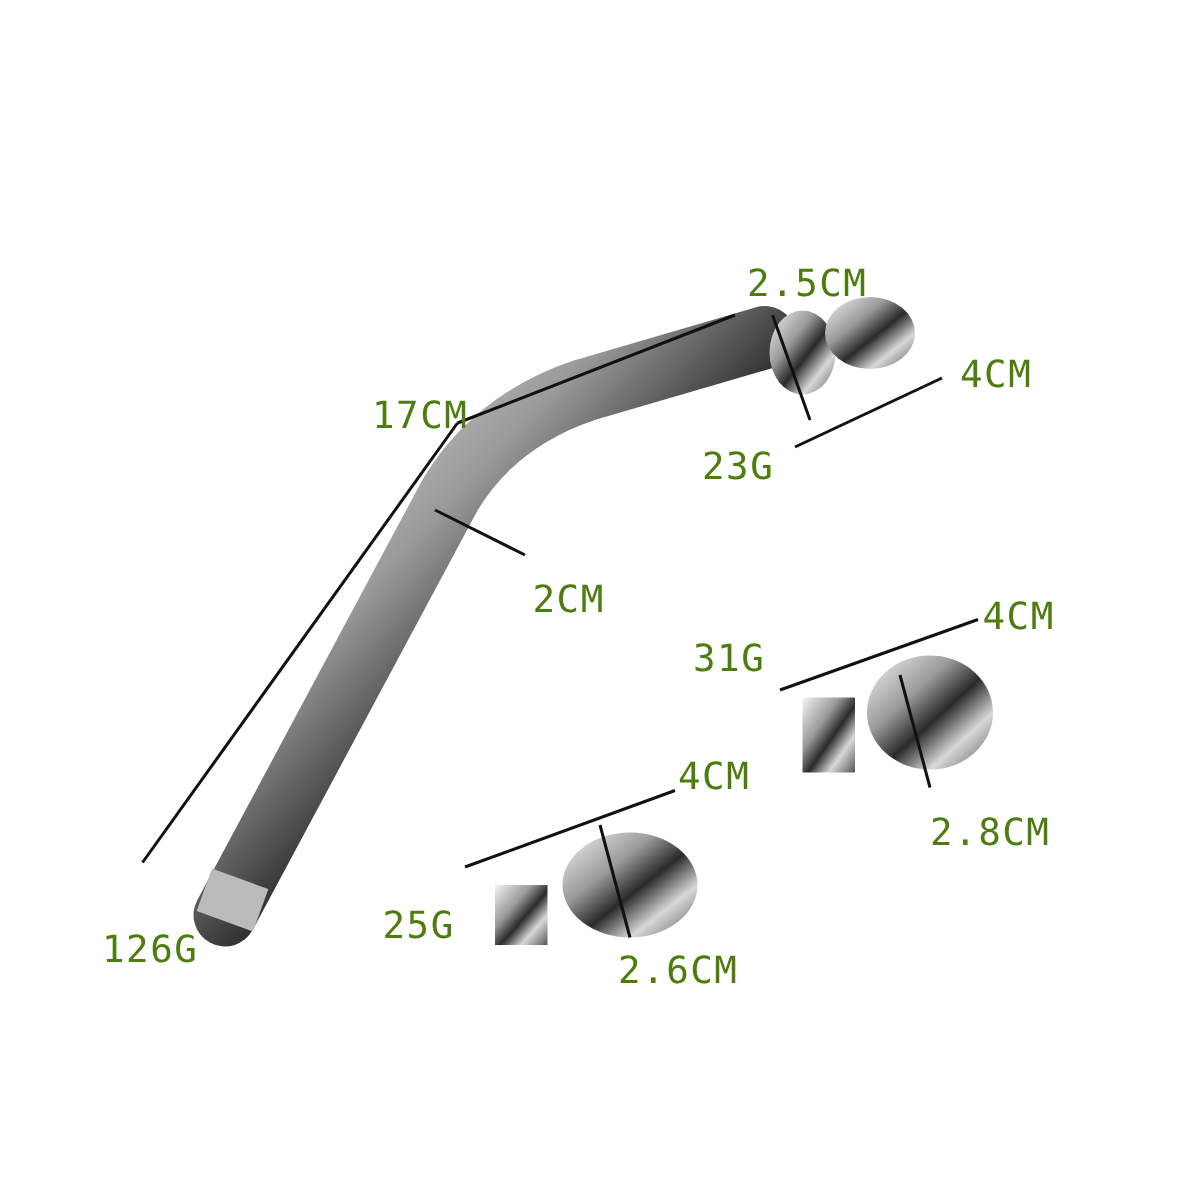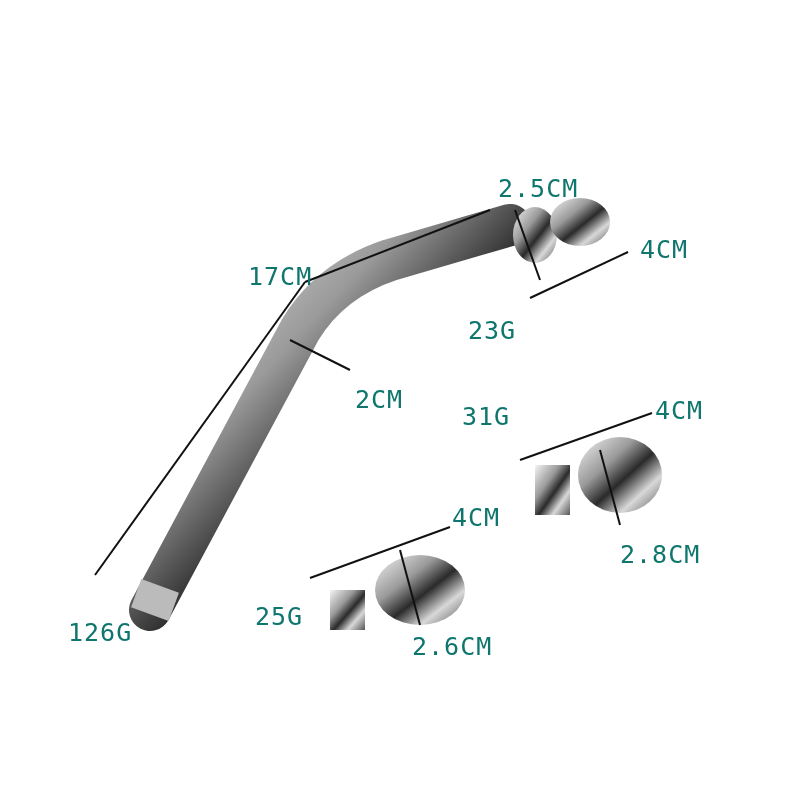--- a/index.html
+++ b/index.html
@@ -1,17 +1,17 @@
 <!DOCTYPE html>
 <html><head>
 <meta charset="utf-8">
 <style>
   html,body{margin:0;padding:0;background:#fff;}
   #stage{position:relative;width:800px;height:800px;background:#fff;overflow:hidden;font-family:"DejaVu Sans Mono","Liberation Mono",monospace;}
-  .lbl{position:absolute;font-size:25px;color:#0f766e;letter-spacing:1px;}
+  .lbl{position:absolute;font-size:25px;color:#4d7c0f;letter-spacing:1px;}
   svg{position:absolute;left:0;top:0;}
 </style>
 </head>
 <body>
 
 <div id="stage">
   <svg width="800" height="800">
     <defs>
       <linearGradient id="chrome" x1="0" y1="0" x2="1" y2="1">
         <stop offset="0" stop-color="#f5f5f5"></stop>
@@ -44,22 +44,22 @@
       <line x1="400" y1="550" x2="420" y2="625"></line>
     </g>
   </svg>
 
   <span class="lbl" style="left:248px;top:262px">17CM</span>
   <span class="lbl" style="left:355px;top:385px">2CM</span>
   <span class="lbl" style="left:68px;top:618px">126G</span>
 
   <span class="lbl" style="left:498px;top:174px">2.5CM</span>
   <span class="lbl" style="left:640px;top:235px">4CM</span>
-  <span class="lbl" style="left:468px;top:316px">23G</span>
+  <span class="lbl" style="left:468px;top:296px">23G</span>
 
   <span class="lbl" style="left:655px;top:396px">4CM</span>
-  <span class="lbl" style="left:462px;top:402px">31G</span>
+  <span class="lbl" style="left:462px;top:424px">31G</span>
   <span class="lbl" style="left:620px;top:540px">2.8CM</span>
 
   <span class="lbl" style="left:452px;top:503px">4CM</span>
   <span class="lbl" style="left:255px;top:602px">25G</span>
   <span class="lbl" style="left:412px;top:632px">2.6CM</span>
 </div>
 
 </body></html>

